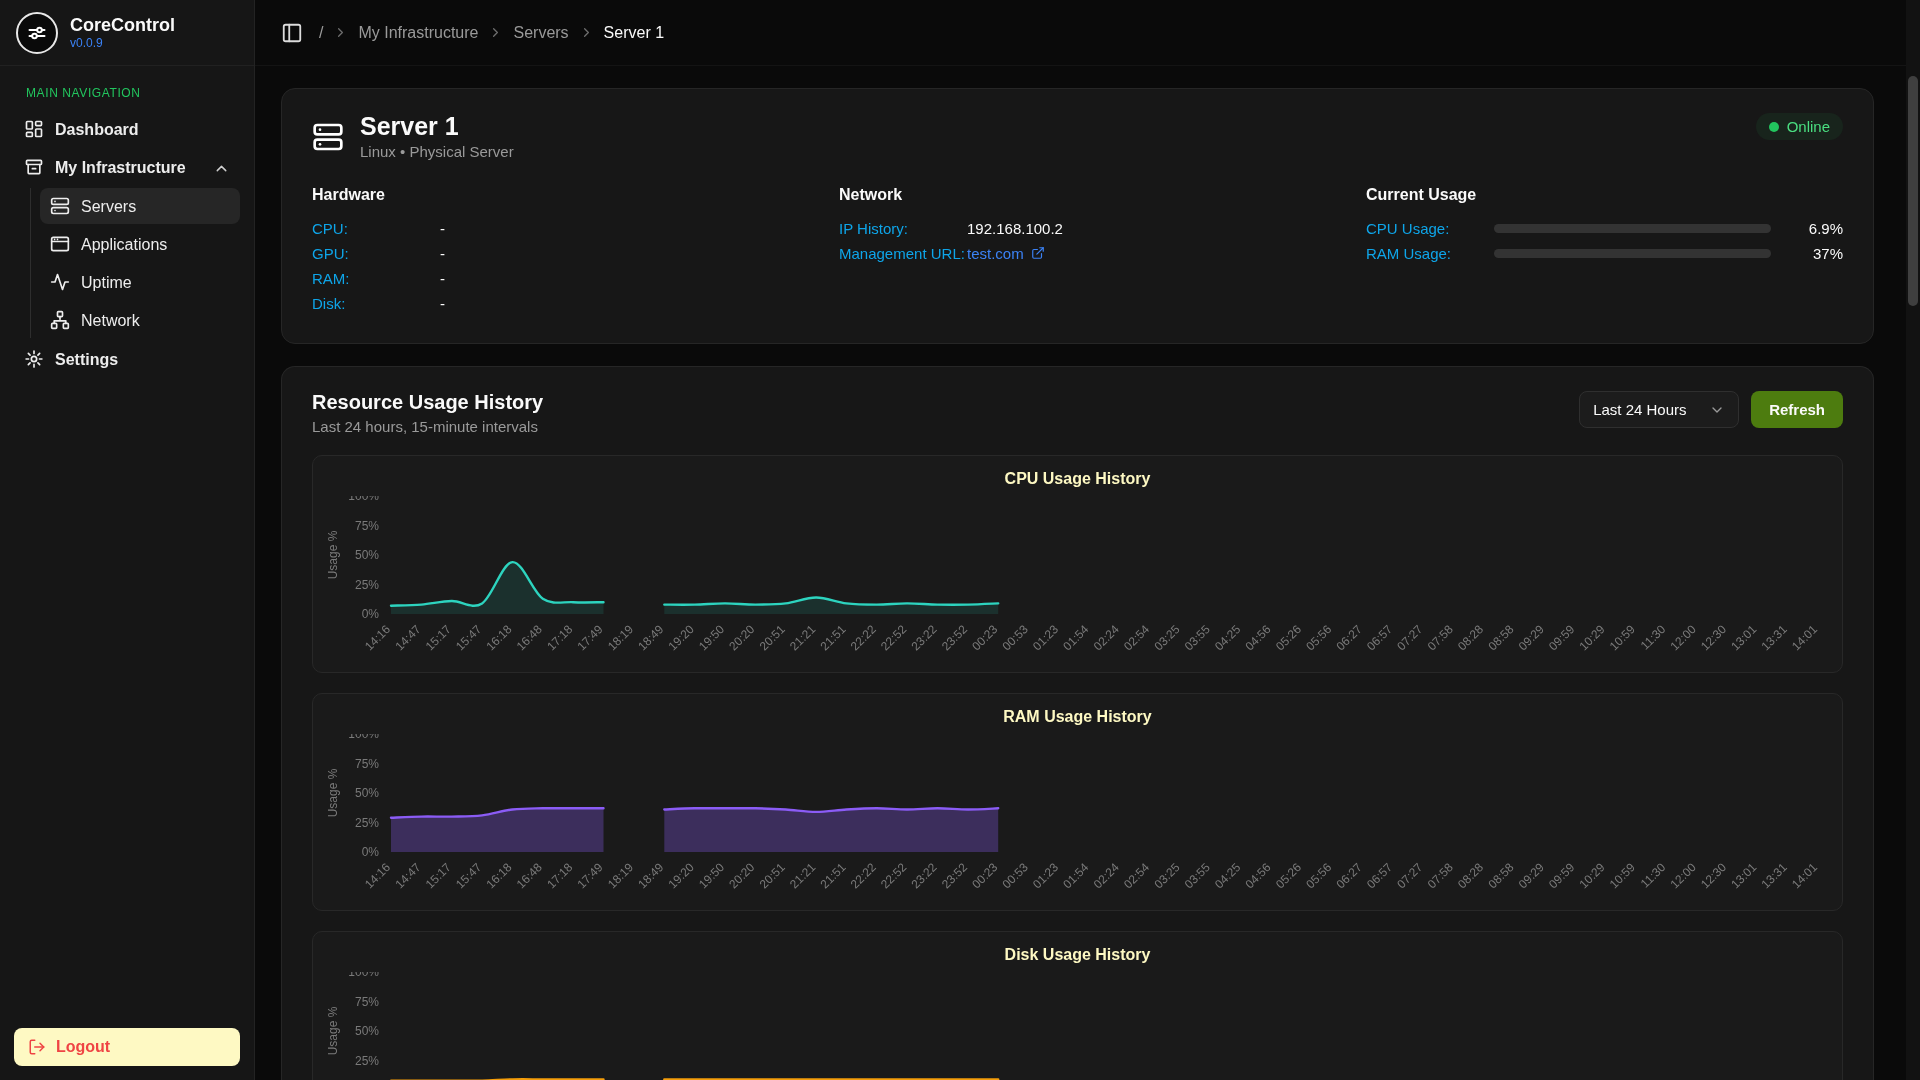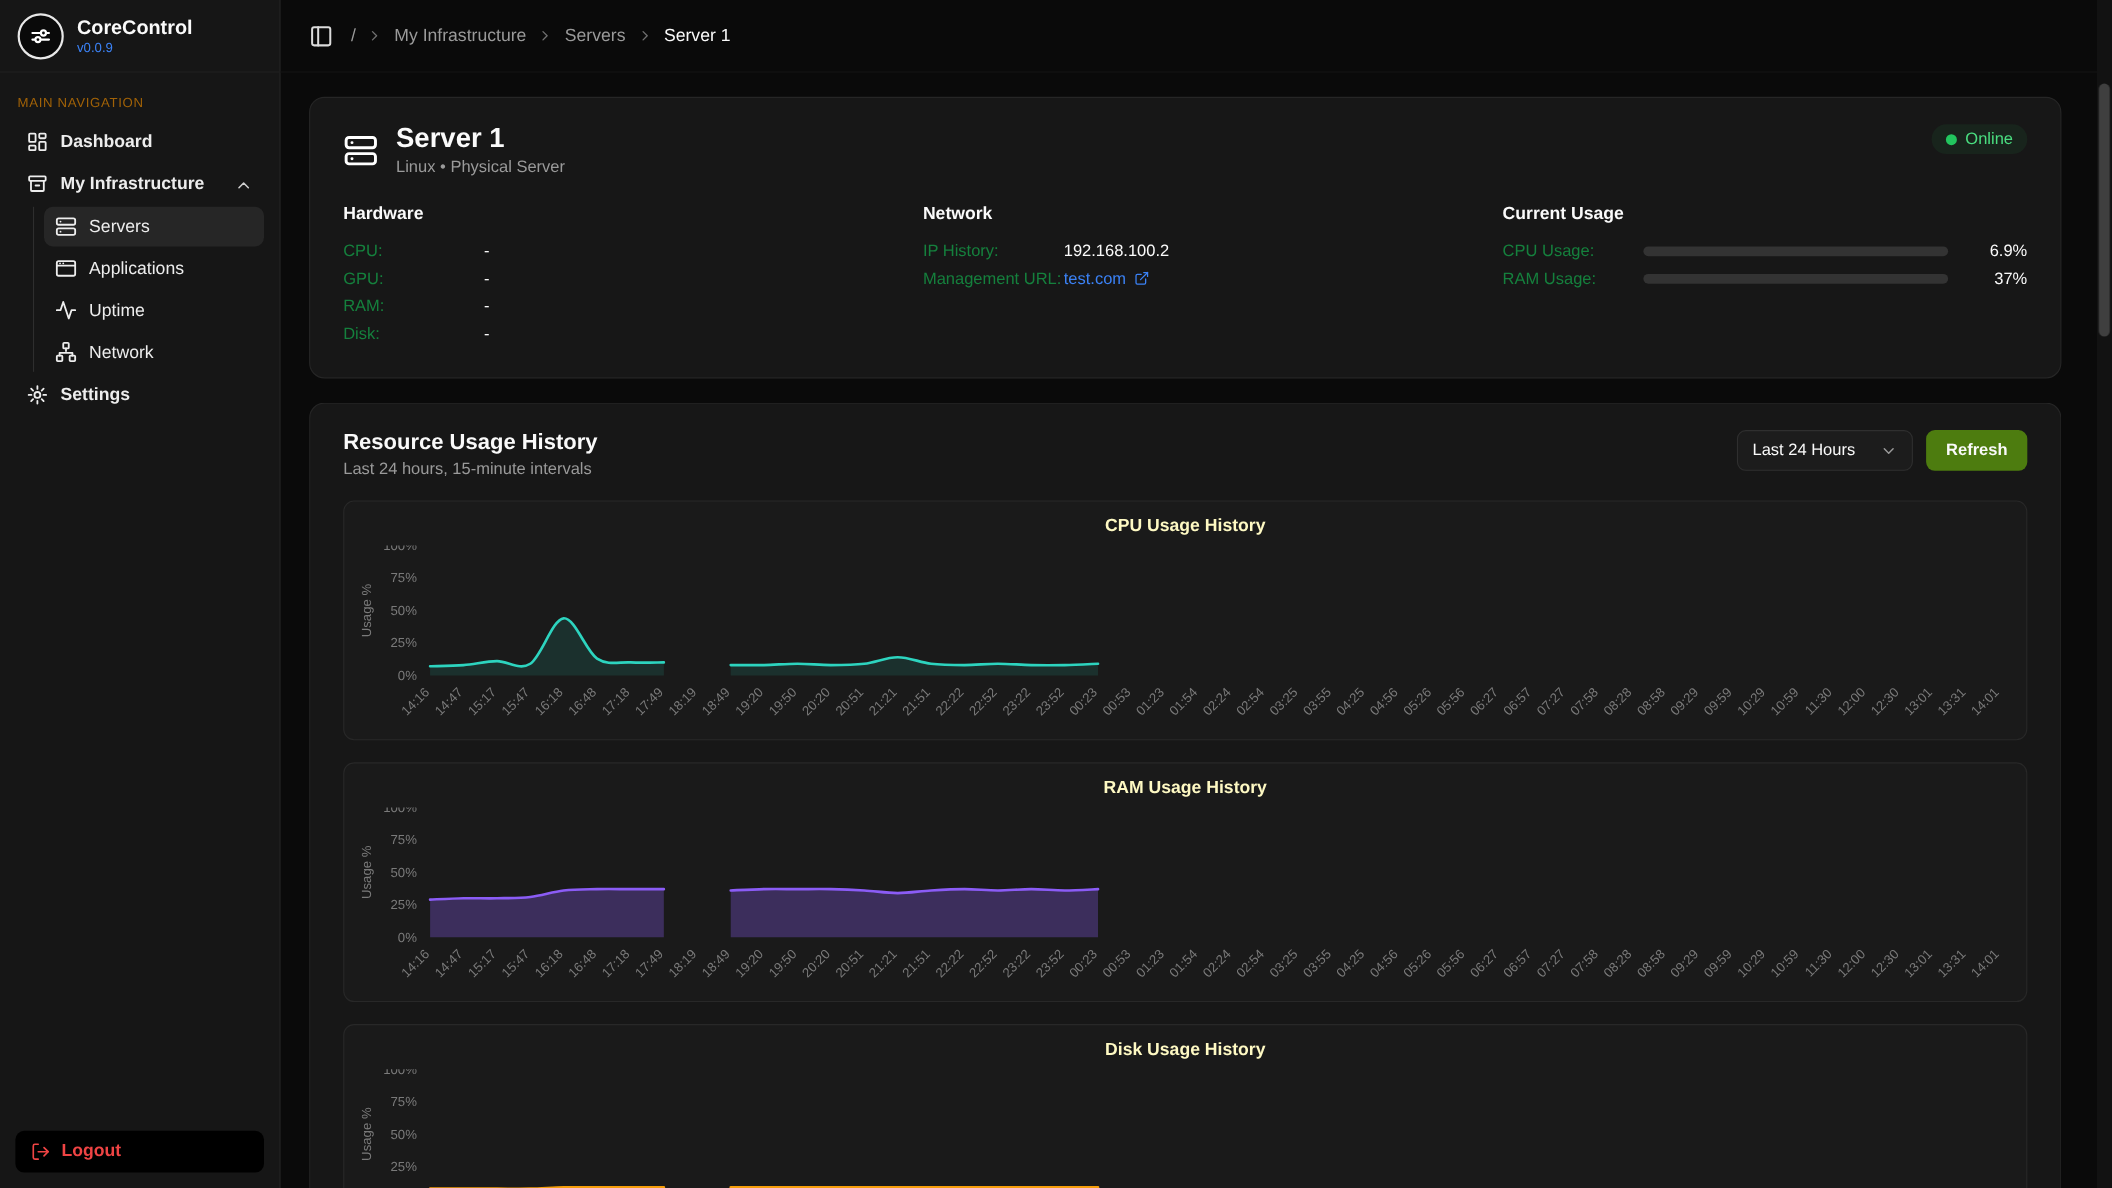--- a/index.html
+++ b/index.html
@@ -8,30 +8,30 @@
   .app{display:flex;height:100%;}
 
   
   .sidebar{width:255px;flex:none;background:#161616;border-right:1px solid #232323;display:flex;flex-direction:column;}
   .sidebar-header{display:flex;align-items:center;gap:12px;height:66px;padding:0 16px;border-bottom:1px solid #212121;flex:none;}
   .logo{width:42px;height:42px;border-radius:50%;background:#0a0a0a;border:2px solid #e8e8e8;display:flex;align-items:center;justify-content:center;flex:none;}
   .logo svg{width:24px;height:24px;}
   .app-name{font-size:18px;font-weight:700;}
   .app-version{font-size:12px;color:#3b82f6;margin-top:0;}
   .nav{padding:0 14px;display:flex;flex-direction:column;}
-  .nav-section-label{font-size:12px;font-weight:500;color:#a16207;letter-spacing:.05em;margin:20px 2px 10px;}
+  .nav-section-label{font-size:12px;font-weight:500;color:#22c55e;letter-spacing:.05em;margin:20px 12px 10px;}
   .nav-item{display:flex;align-items:flex-end;gap:11px;padding:9px 10px;border-radius:8px;font-size:16px;font-weight:600;color:#ededed;cursor:pointer;}
   .nav-item svg{width:20px;height:20px;flex:none;}
   .nav-item.active{background:#262626;}
   .chev{margin-left:auto;display:flex;}
   .chev svg{width:17px;height:17px;color:#cfcfcf;}
   .subnav{margin:2px 0 2px 16px;padding-left:9px;border-left:1px solid #2e2e2e;display:flex;flex-direction:column;gap:2px;}
   .subnav .nav-item{font-weight:500;padding:8px 10px;}
   .logout-wrap{margin-top:auto;padding:14px;}
-  .logout{display:flex;align-items:center;gap:10px;background:#000000;border-radius:8px;padding:10px 14px;color:var(--logout-red,#ef4444);font-size:16px;font-weight:600;cursor:pointer;}
+  .logout{display:flex;align-items:center;gap:10px;background:#fef9c3;border-radius:8px;padding:10px 14px;color:var(--logout-red,#ef4444);font-size:16px;font-weight:600;cursor:pointer;}
   .logout svg{width:18px;height:18px;}
 
   
   main{flex:1;display:flex;flex-direction:column;min-width:0;}
   .topbar{height:66px;flex:none;display:flex;align-items:center;gap:16px;padding:0 26px;border-bottom:1px solid #141414;}
   .panel-toggle{display:flex;color:#dcdcdc;cursor:pointer;}
   .panel-toggle svg{width:22px;height:22px;}
   .breadcrumb{display:flex;align-items:center;gap:10px;font-size:16px;color:#9a9a9a;}
   .sep{display:flex;}
   .sep svg{width:15px;height:15px;color:#6f6f6f;}
@@ -45,21 +45,21 @@
   .server-id{display:flex;gap:16px;align-items:center;}
   .server-icon{display:flex;color:#fff;}
   .server-icon svg{width:32px;height:32px;}
   .server-name{font-size:25px;font-weight:700;line-height:1.05;}
   .server-meta{font-size:15px;color:#9a9a9a;margin-top:4px;}
   .status{display:flex;align-items:center;gap:8px;background:rgba(34,197,94,.08);border-radius:999px;padding:5px 13px;color:var(--online-green,#4ade80);font-size:15px;font-weight:500;}
   .status-dot{width:10px;height:10px;border-radius:50%;background:#22c55e;}
   .info-grid{display:grid;grid-template-columns:1fr 1fr 1fr;gap:0 50px;margin-top:26px;}
   .info-title{font-size:16px;font-weight:700;margin-bottom:15px;}
   .info-row{display:flex;align-items:center;margin-bottom:7px;min-height:18px;font-size:15px;}
-  .info-label{width:128px;flex:none;color:#15803d;}
+  .info-label{width:128px;flex:none;color:#0ea5e9;}
   .info-value{color:#fafafa;}
   .link{display:flex;align-items:center;gap:7px;color:var(--link-blue,#3b82f6);cursor:pointer;}
   .link svg{width:14px;height:14px;}
   .bar{flex:1;height:9px;border-radius:6px;background:#333;overflow:hidden;margin-right:14px;}
   .bar-fill{height:100%;border-radius:6px;background:var(--accent-green,#10b981);}
   .usage-val{width:58px;text-align:right;}
 
   
   .history-card{margin-top:22px;border-bottom:none;border-bottom-left-radius:0;border-bottom-right-radius:0;}
   .history-head{display:flex;justify-content:space-between;align-items:flex-start;}

